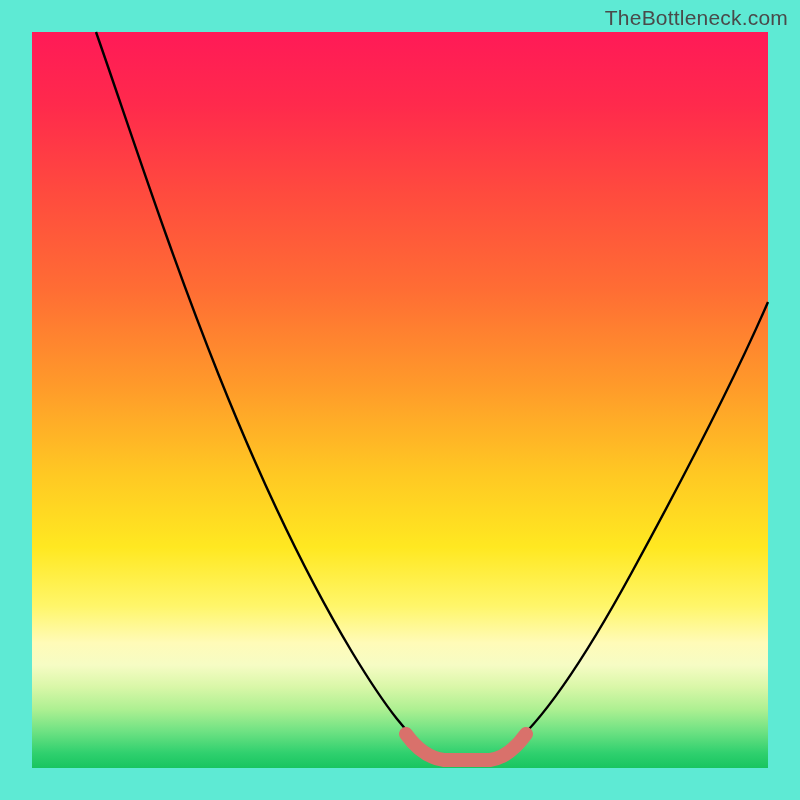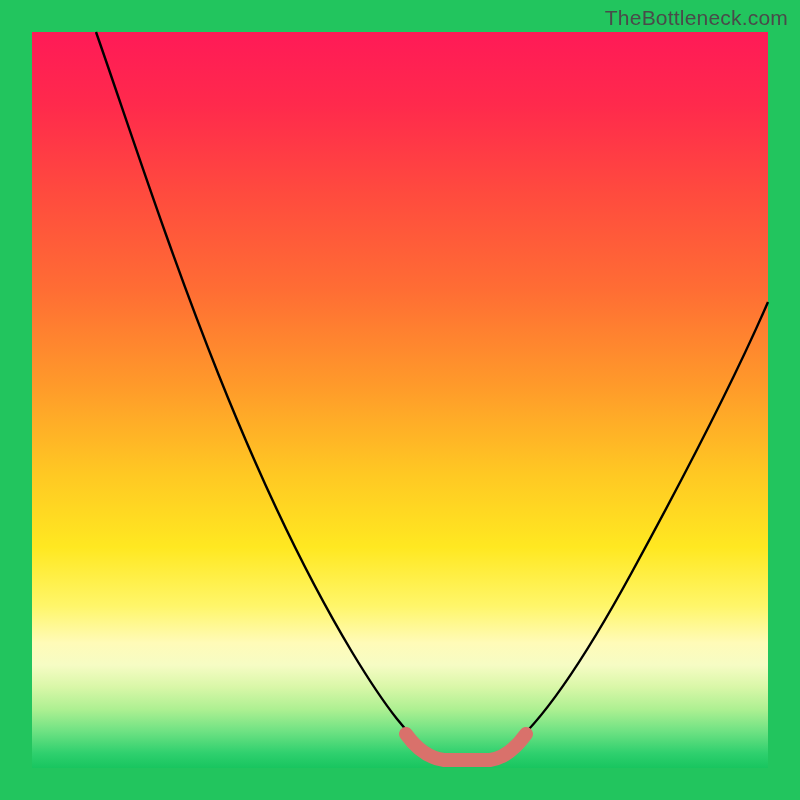--- a/index.html
+++ b/index.html
@@ -8,21 +8,21 @@
     width: 800px;
     height: 800px;
     background: #000;
     overflow: hidden;
     font-family: Arial, Helvetica, sans-serif;
   }
   .frame {
     position: absolute;
     left: 0; top: 0;
     width: 800px; height: 800px;
-    background: #22c55e;
+    background: #5eead4;
   }
   .plot {
     position: absolute;
     left: 32px;
     top: 32px;
     width: 736px;
     height: 736px;
     
     background: linear-gradient(to bottom,
       #ff1a57 0%,

